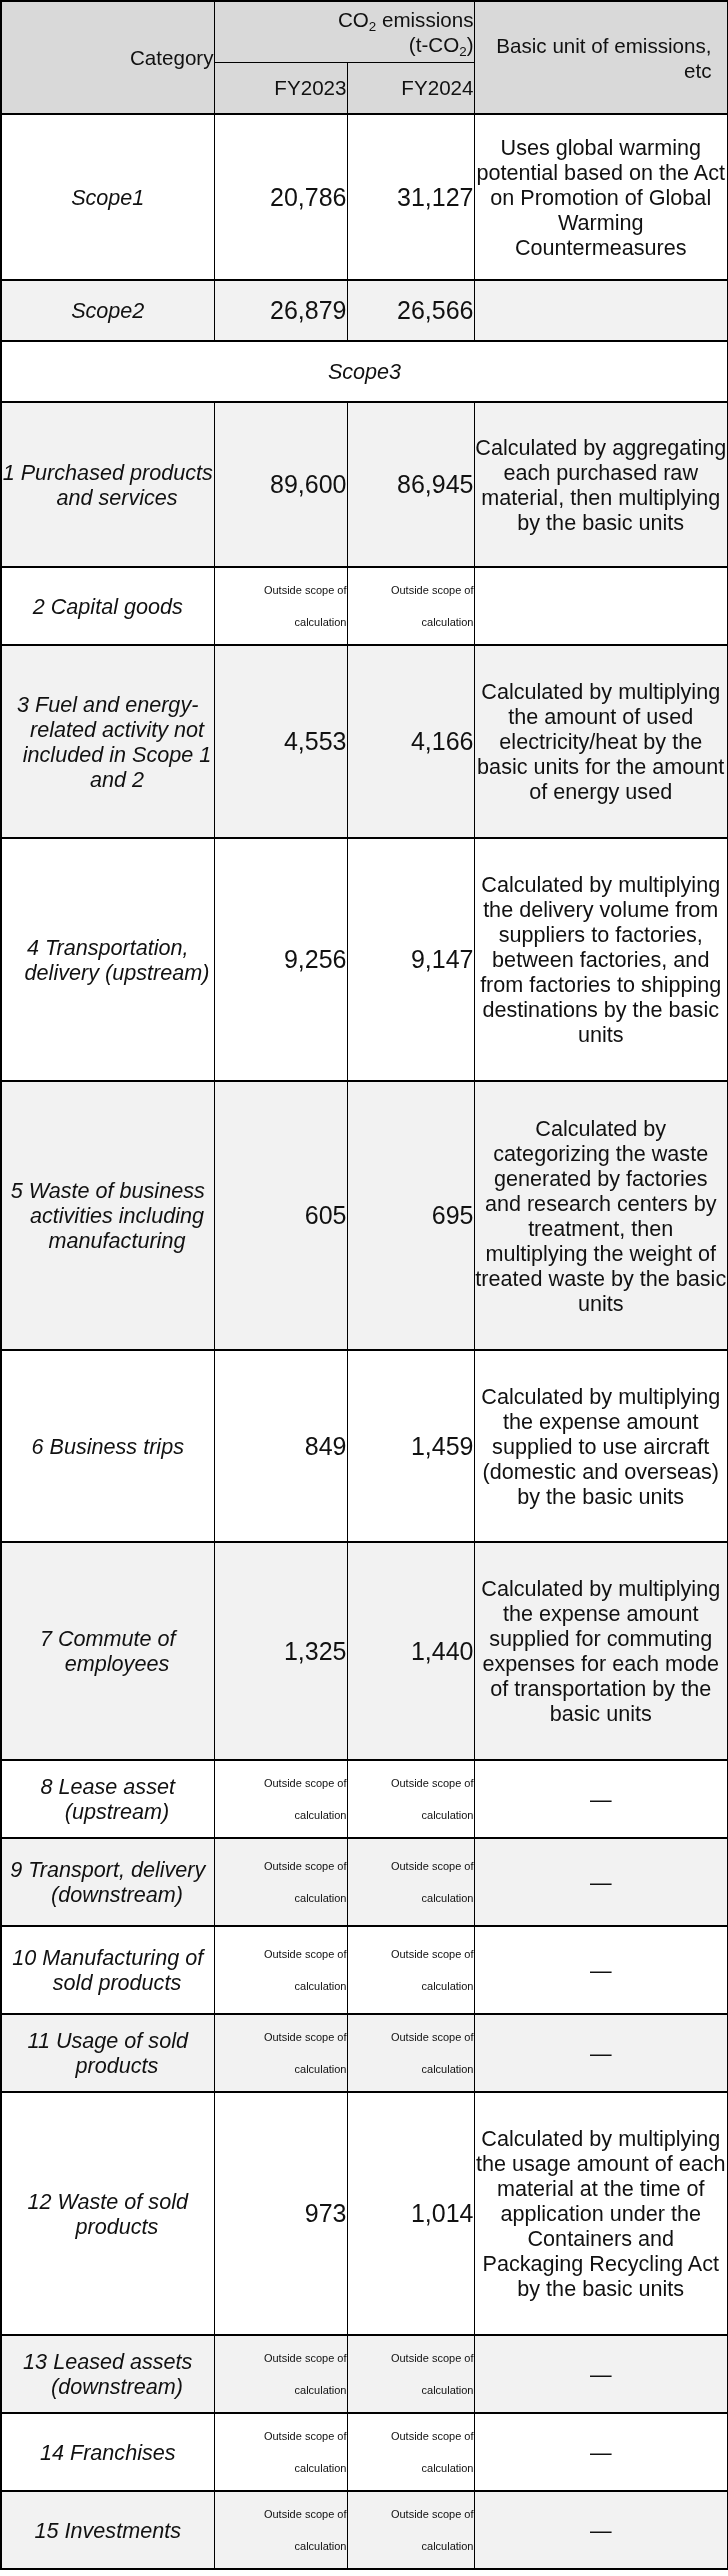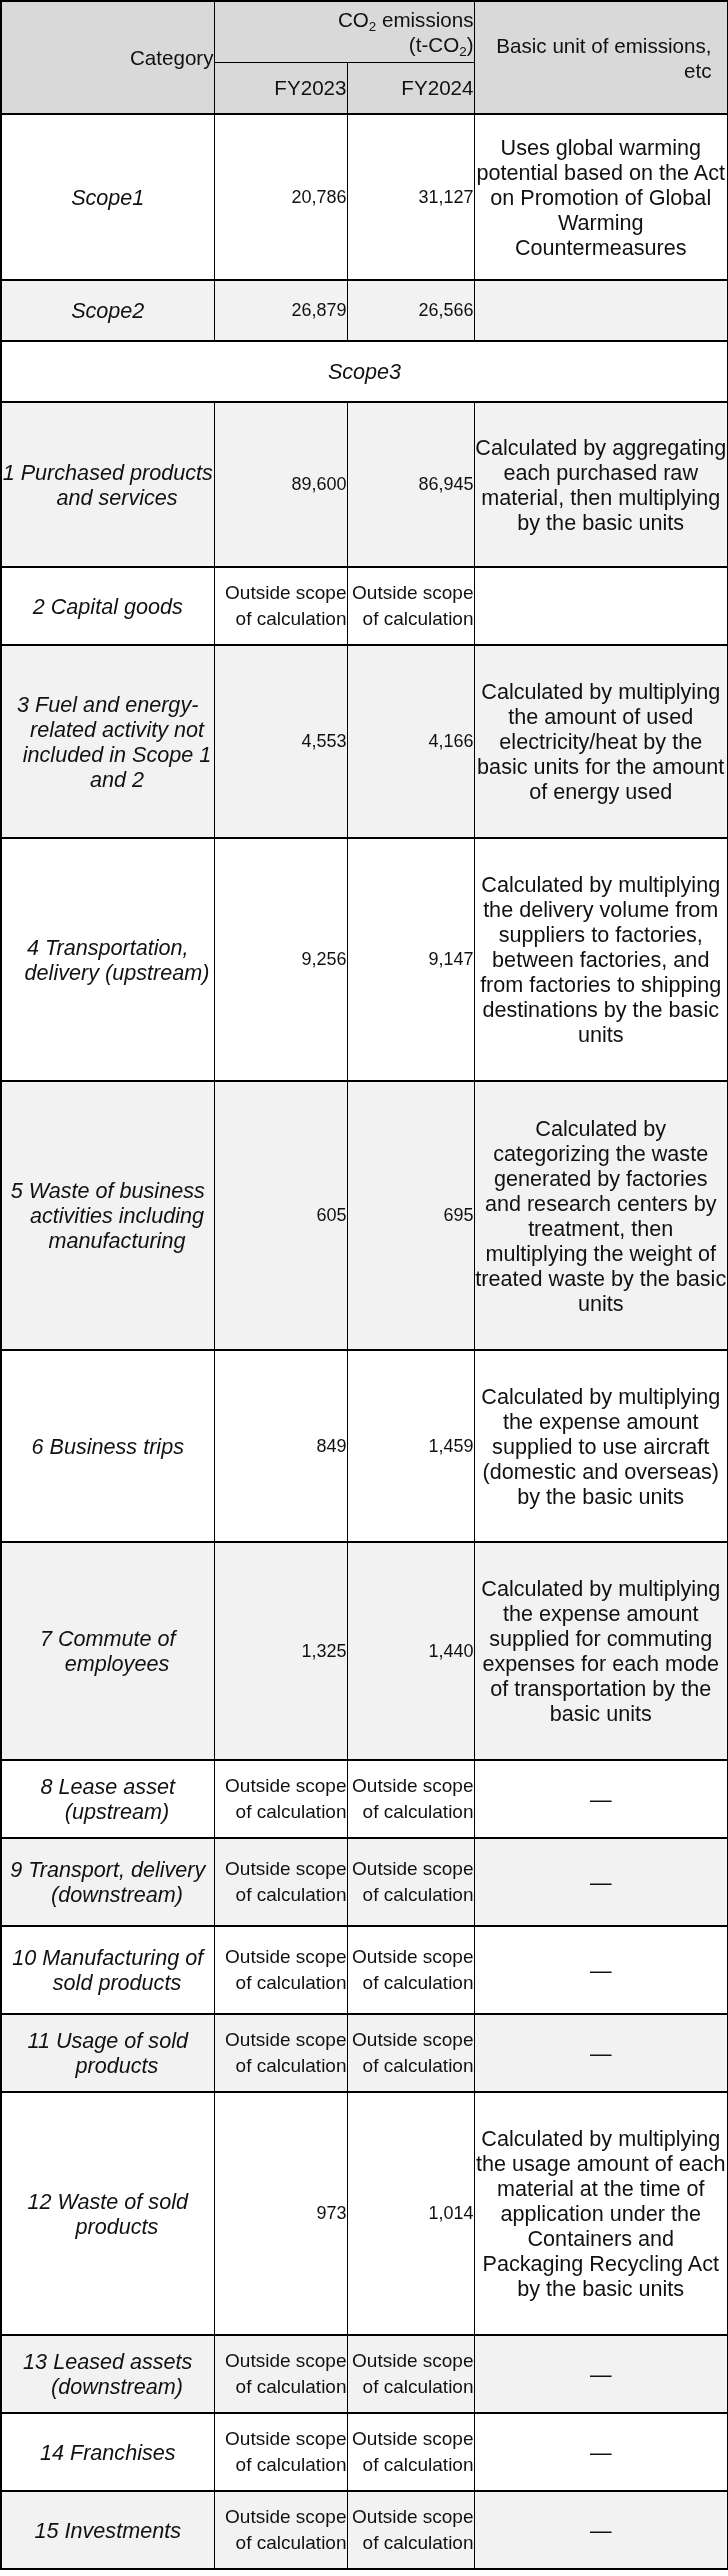--- a/index.html
+++ b/index.html
@@ -29,24 +29,24 @@
   .bg-white { background: #ffffff; }
   .bg-grey { background: #f2f2f2; }
   .cat {
     font-size: 21.6px; line-height: 25px;
     padding-left: 12.4px; padding-right: 4.1px;
     text-align: center;
     font-style: italic;
   }
   .cat .inner { display: block; padding-left: 18.5px; text-indent: -18.5px; }
   .num {
-    font-size: 18px; line-height: 25px;
+    font-size: 25px; line-height: 25px;
     text-align: right; padding-right: 11.3px;
   }
-  .num.small { font-size: 19px; line-height: 26px; margin-left: 16px; }
+  .num.small { font-size: 11px; line-height: 32px; margin-left: 16px; }
   .desc {
     font-size: 21.6px; line-height: 25px;
     padding-left: 11.3px; padding-right: 5.2px;
     text-align: center;
   }
   .desc.dash { text-align: center; padding-left: 0; padding-right: 0; }
   sub { font-size: 0.65em; line-height: 0; vertical-align: -0.3em; }
 </style>
 </head>
 <body>

